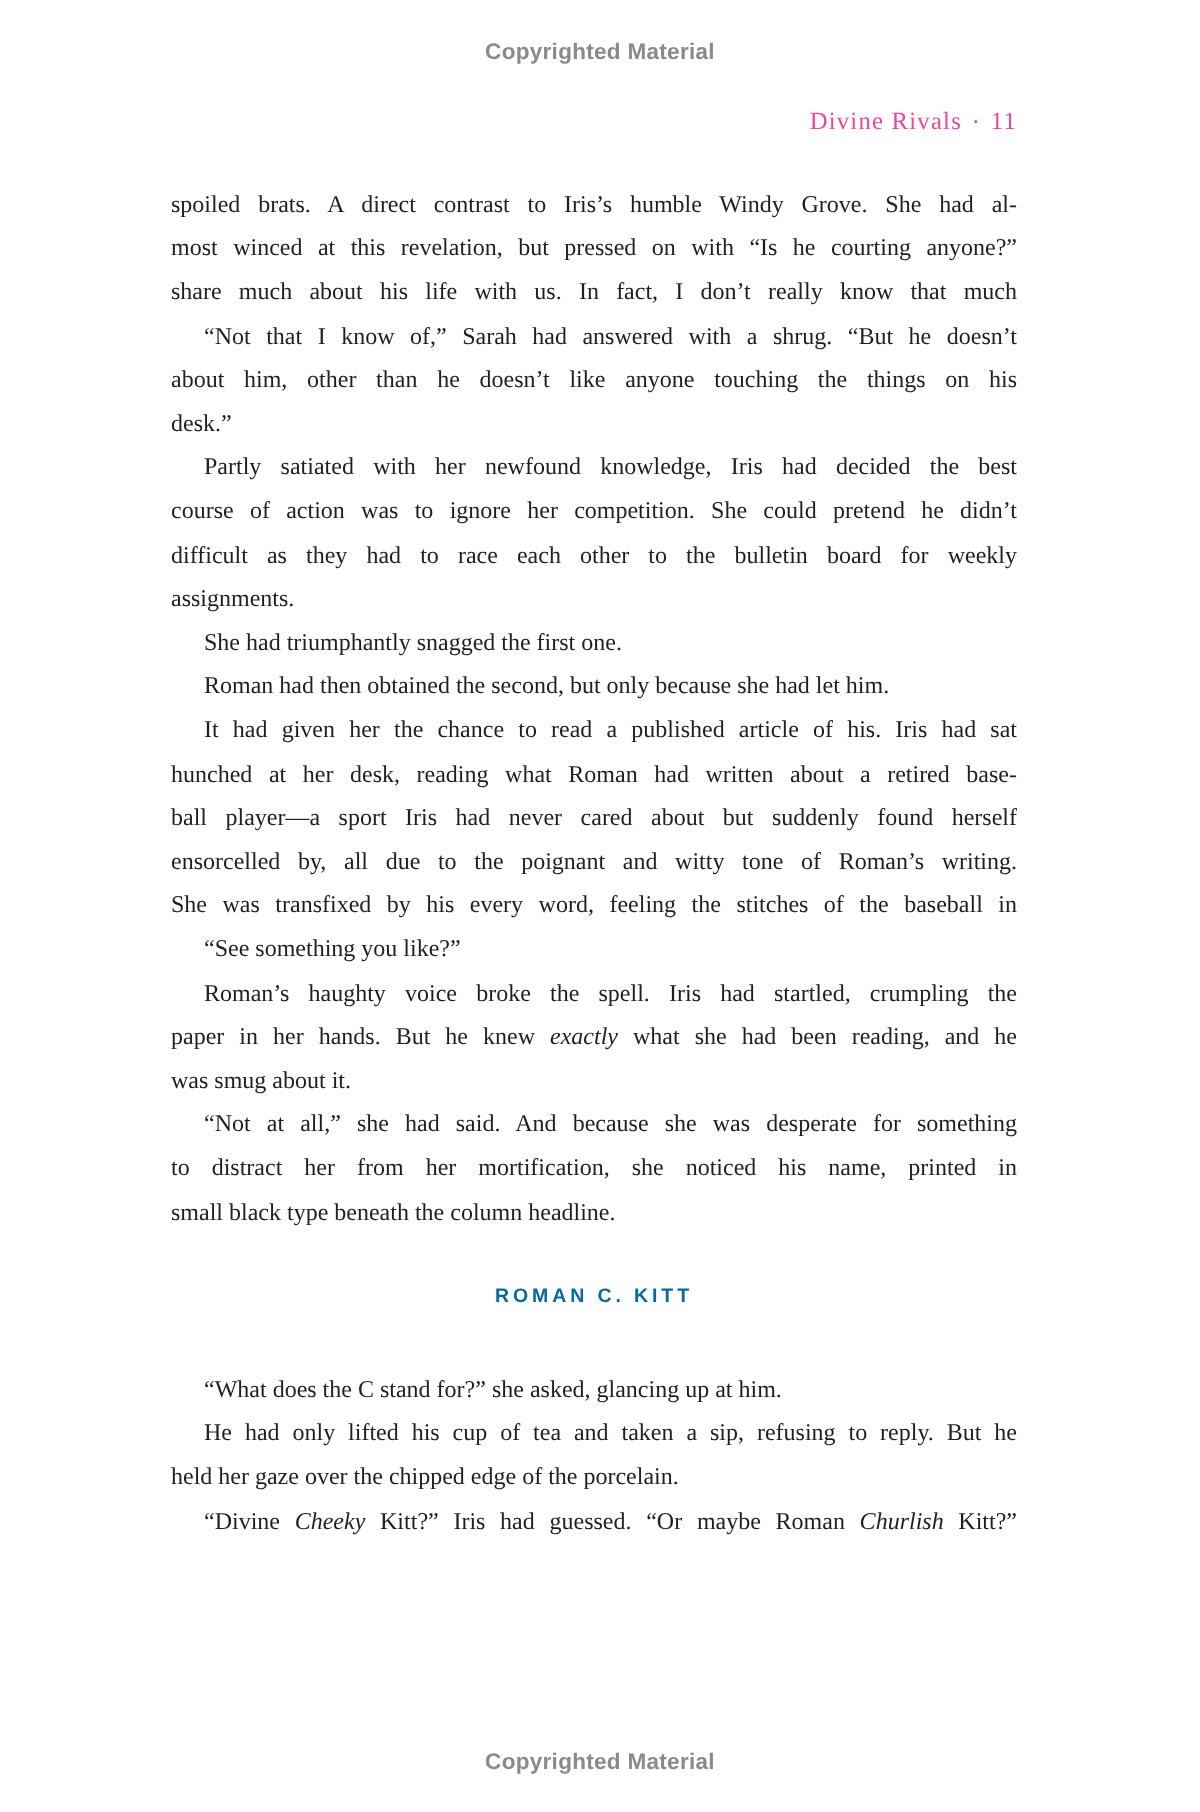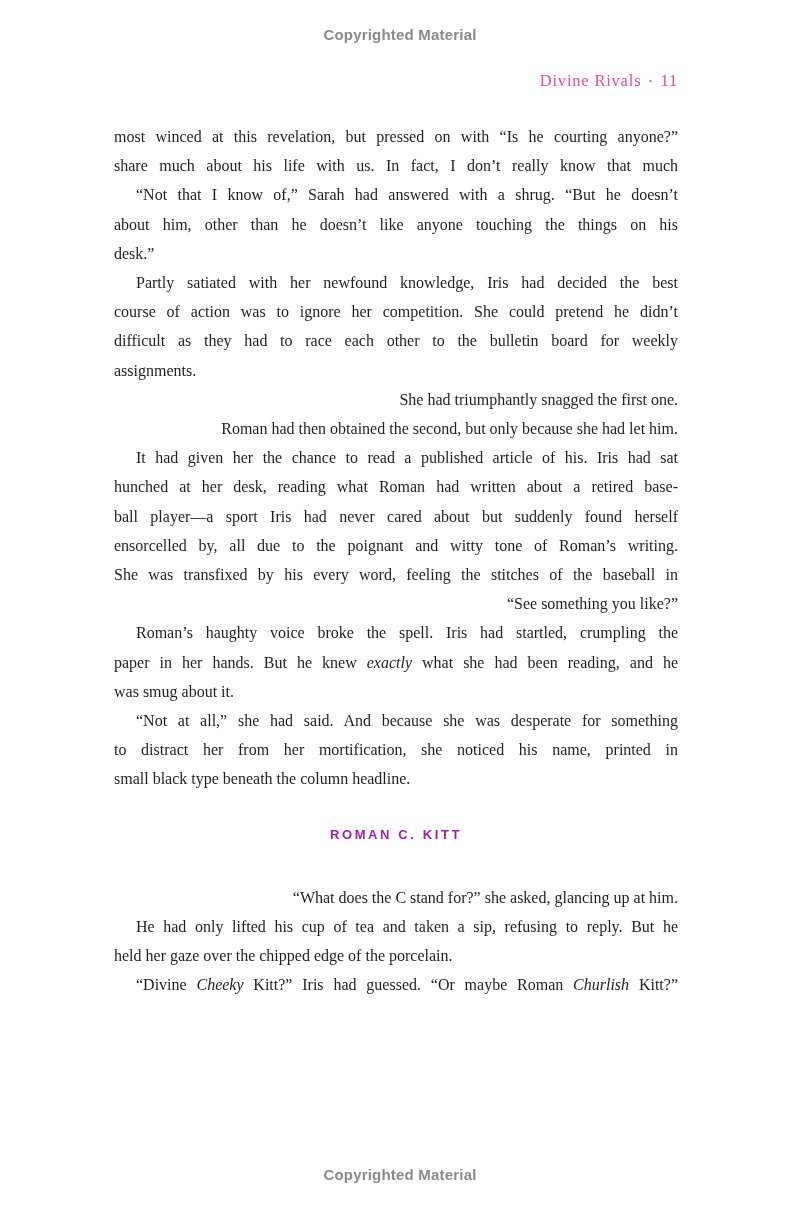--- a/index.html
+++ b/index.html
@@ -36,44 +36,45 @@
   }
   .body-text {
     position:absolute; top:122px; left:114px; width:564px;
     font-size:16px;
     line-height:29.2px;
     color:#1f1f1f;
   }
   .paragraph { margin:0; }
   .line { text-align:left; white-space:normal; }
   .line.j { text-align:justify; text-align-last:justify; }
-  .line.indent { text-indent:22px;text-align:right; }
+  .line.indent { text-indent:22px; }
   .section-heading {
     text-align:center;
     font-family:"Liberation Sans", sans-serif;
     font-size:13px; font-weight:700;
     letter-spacing:2.6px;
-    color:#a21caf;
+    color:#0369a1;
     line-height:29.2px;
     margin:26px 0 34px 0;
   }
 </style>
 </head>
 <body>
 
 <div class="page">
 
   <div class="copyright-notice top">Copyrighted Material</div>
 
   <div class="running-header">
     <span>Divine Rivals</span><span class="sep">·</span><span>11</span>
   </div>
 
   <div class="body-text">
       <div class="paragraph">
+        <div class="line j"><span>spoiled brats. A direct contrast to Iris’s humble Windy Grove. She had al-</span></div>
         <div class="line j"><span>most winced at this revelation, but pressed on with “Is he courting anyone?”</span></div>
       </div>
       <div class="paragraph">
         <div class="line j"><span>share much about his life with us. In fact, I don’t really know that much</span></div>
         <div class="line j indent"><span>“Not that I know of,” Sarah had answered with a shrug. “But he doesn’t</span></div>
         <div class="line j"><span>about him, other than he doesn’t like anyone touching the things on his</span></div>
         <div class="line"><span>desk.”</span></div>
       </div>
       <div class="paragraph">
         <div class="line j indent"><span>Partly satiated with her newfound knowledge, Iris had decided the best</span></div>

